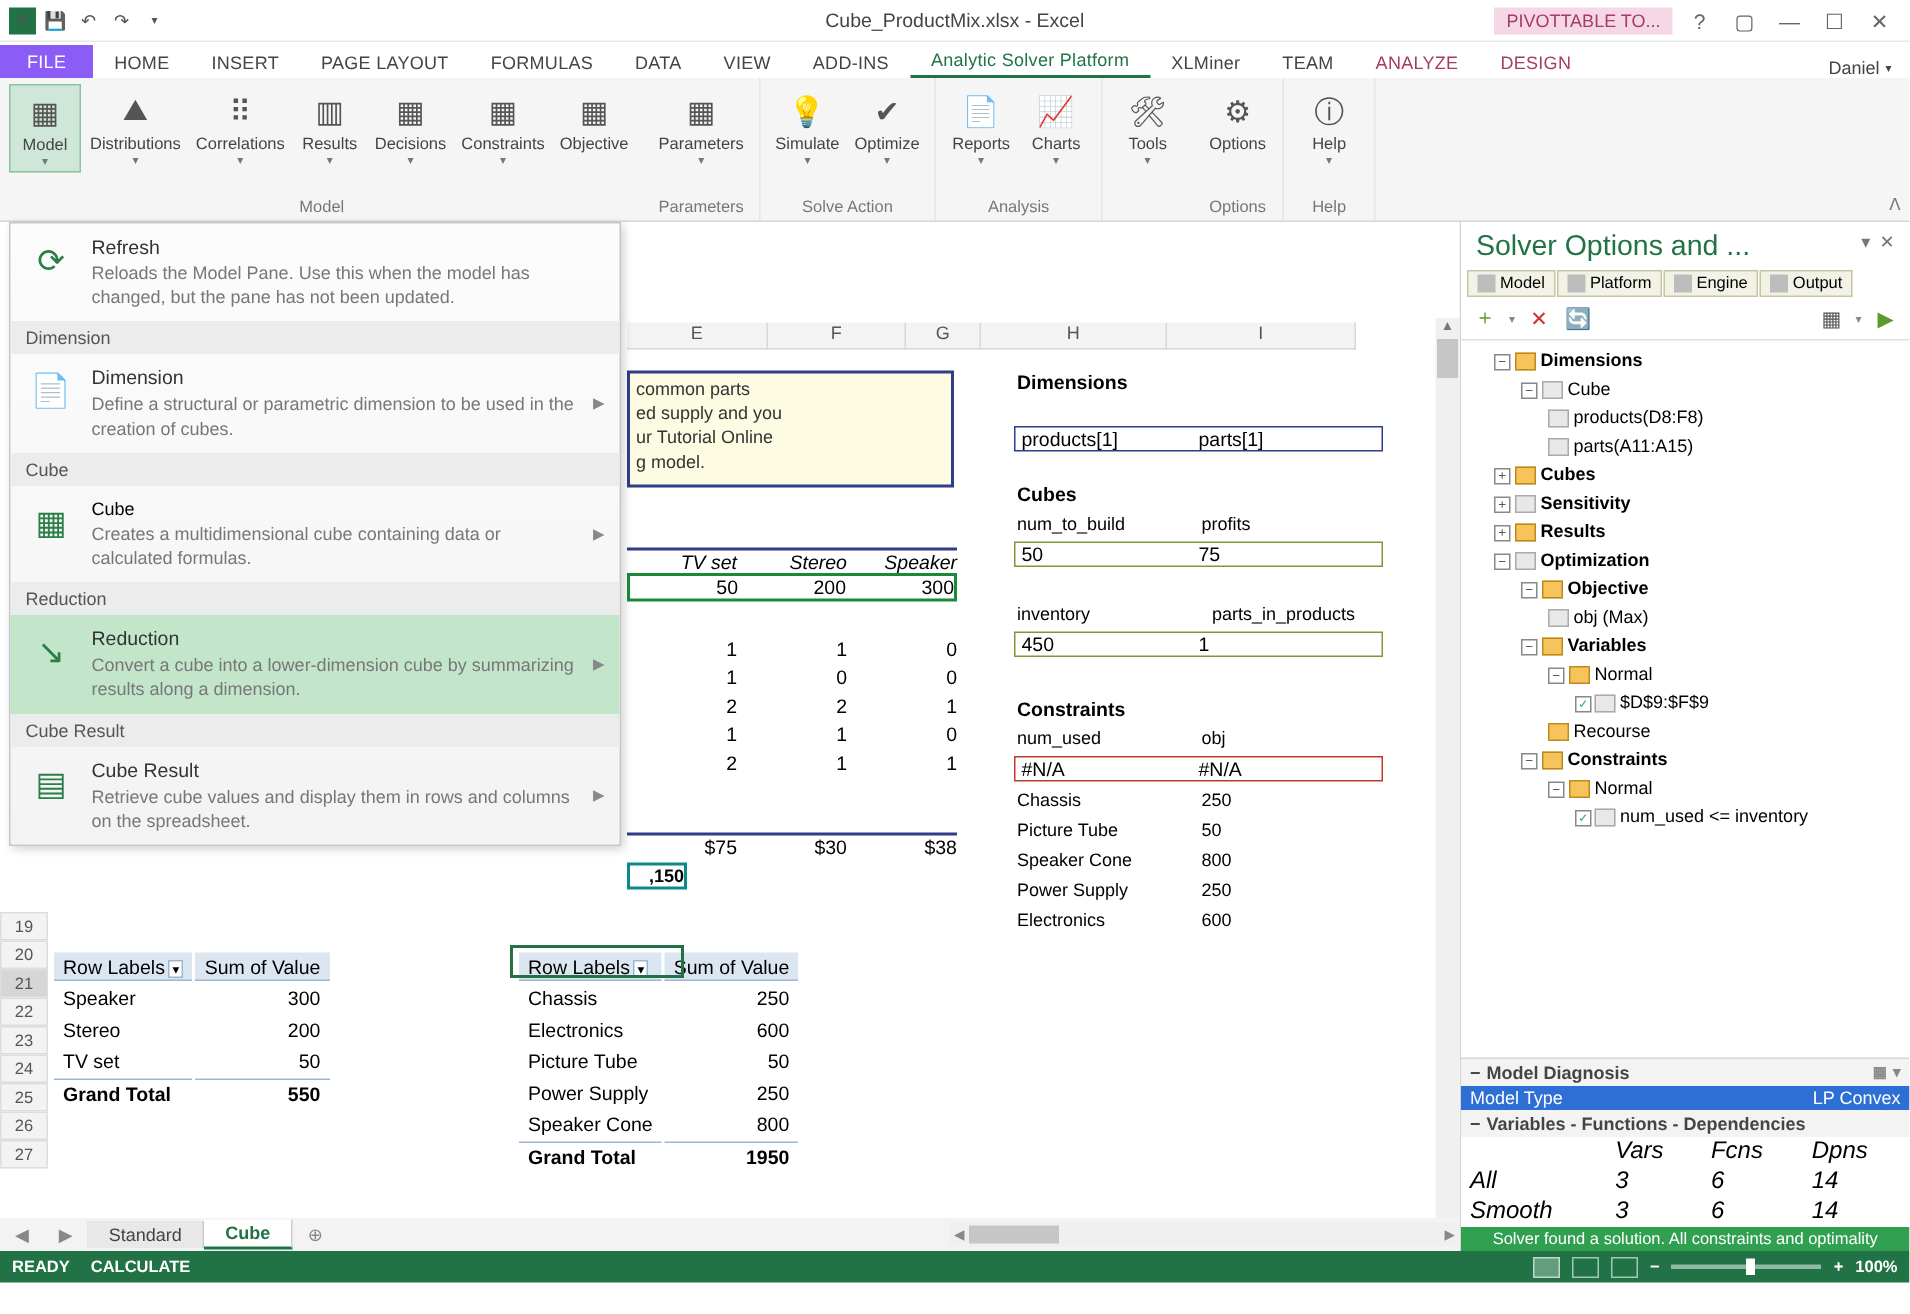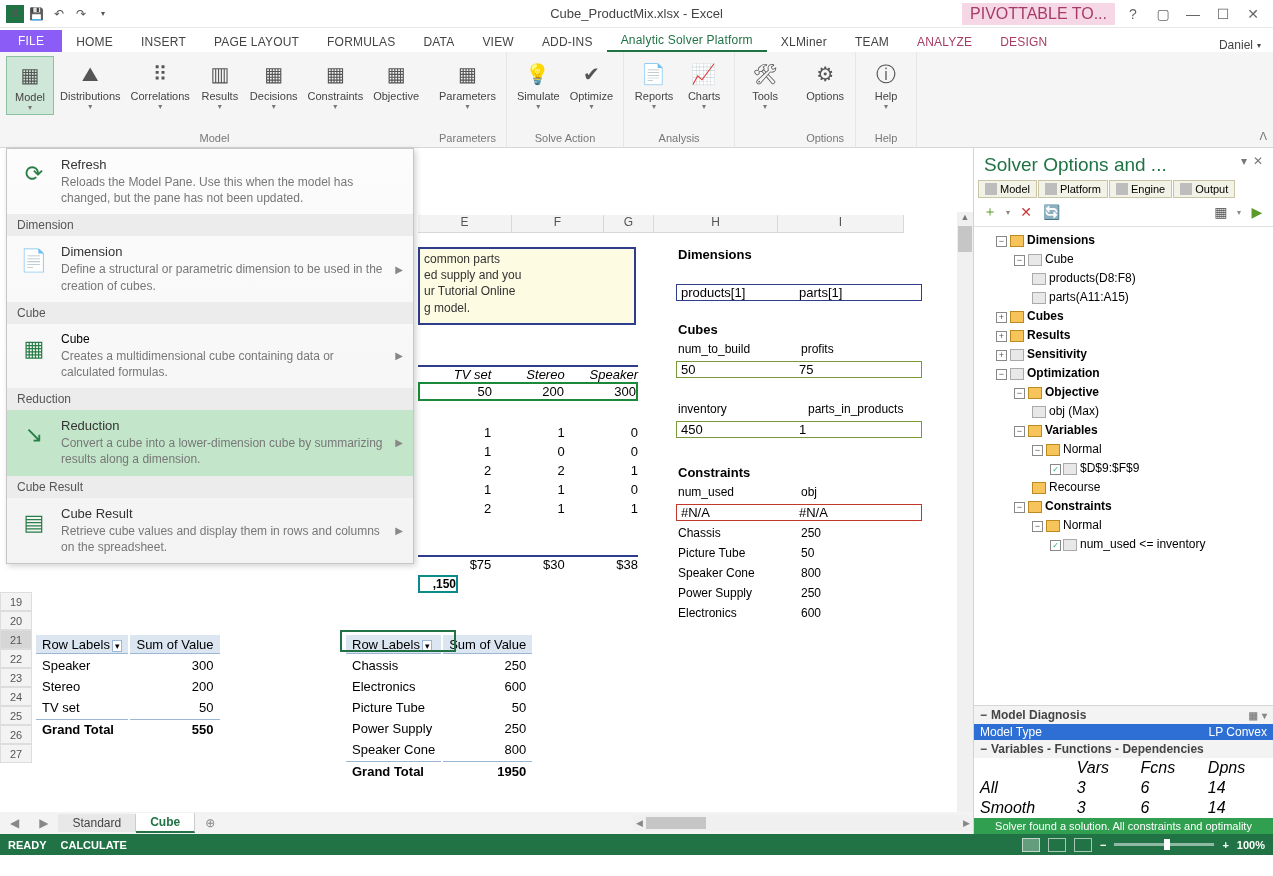--- a/index.html
+++ b/index.html
@@ -5,21 +5,21 @@
 * { box-sizing: border-box; margin: 0; padding: 0; font-family: "Segoe UI", Tahoma, sans-serif; }
 body { background: #fff; width: 1273px; height: 876px; overflow: hidden; font-size: 12px; }
 
 
 .titlebar { height: 28px; background: #fff; display: flex; align-items: center; position: relative; border-bottom: 1px solid #e8e8e8;}
 .titlebar .qat { display: flex; gap: 4px; align-items: center; padding-left: 6px; }
 .titlebar .qat span { width: 18px; height: 18px; display: inline-flex; align-items: center; justify-content: center; color: #555; }
 .titlebar .excel-icon { background: #217346; color: #fff; font-weight: bold; font-size: 10px; width: 18px; height: 18px; display: inline-flex; align-items: center; justify-content: center; }
 .titlebar .title { position: absolute; left: 50%; transform: translateX(-50%); color: #444; font-size: 13px; }
 .titlebar .right { margin-left: auto; display: flex; align-items: center; gap: 6px; padding-right: 8px; }
-.titlebar .pivot-tab { background: #f6d7e5; color: #a63c66; padding: 2px 8px; font-size: 16px; }
+.titlebar .pivot-tab { background: #f6d7e5; color: #a63c66; padding: 2px 8px; font-size: 12px; }
 .titlebar .winbtn { width: 24px; text-align: center; color: #666; font-size: 14px; }
 
 
 .ribbontabs { height: 24px; display: flex; align-items: flex-end; background: #fff; padding-left: 0px; gap: 0; position: relative; }
 .ribbontabs .tab { padding: 3px 14px; font-size: 12px; color: #444; text-transform: uppercase; letter-spacing: .2px; }
 .ribbontabs .tab.file { background: #8b5cf6; color: #fff; padding: 4px 18px; }
 .ribbontabs .tab.active { color: #217346; border-bottom: 2px solid #217346; }
 .ribbontabs .tab.tools { color: #a63c66; }
 .ribbontabs .user { margin-left: auto; padding-right: 8px; color: #444; display:flex; align-items:center; gap:4px;}
 
@@ -453,21 +453,21 @@
         <div style="display: flex; width: 246px; height: 20px;">
           <span style="flex: 1 1 0%;">Power Supply</span>
           <span style="flex: 1 1 0%;">250</span>
         </div>
         <div style="display: flex; width: 246px; height: 20px;">
           <span style="flex: 1 1 0%;">Electronics</span>
           <span style="flex: 1 1 0%;">600</span>
         </div>
       </div>
 
-    <div class="rowlabels-left" id="rownums" style="top: 444px;">
+    <div class="rowlabels-left" id="rownums" style="top: 460px;">
         <div class="rownum">19</div>
         <div class="rownum">20</div>
         <div class="rownum sel">21</div>
         <div class="rownum">22</div>
         <div class="rownum">23</div>
         <div class="rownum">24</div>
         <div class="rownum">25</div>
         <div class="rownum">26</div>
         <div class="rownum">27</div>
       </div>
@@ -603,22 +603,22 @@
           <ul>
             <li><span class="exp">−</span><span class="ficon leaf"></span><span>Cube</span>
               <ul>
                 <li><span class="ficon leaf"></span><span>products(D8:F8)</span></li>
                 <li><span class="ficon leaf"></span><span>parts(A11:A15)</span></li>
               </ul>
             </li>
           </ul>
         </li>
         <li><span class="exp">+</span><span class="ficon folder"></span><b>Cubes</b></li>
+        <li><span class="exp">+</span><span class="ficon leaf"></span><b>Sensitivity</b></li>
         <li><span class="exp">+</span><span class="ficon folder"></span><b>Results</b></li>
-        <li><span class="exp">+</span><span class="ficon leaf"></span><b>Sensitivity</b></li>
         <li><span class="exp">−</span><span class="ficon leaf"></span><b>Optimization</b>
           <ul>
             <li><span class="exp">−</span><span class="ficon folder"></span><b>Objective</b>
               <ul>
                   <li><span class="ficon leaf"></span><span>obj (Max)</span></li>
                 </ul>
             </li>
             <li><span class="exp">−</span><span class="ficon folder"></span><b>Variables</b>
               <ul>
                 <li><span class="exp">−</span><span class="ficon folder"></span><span>Normal</span>

